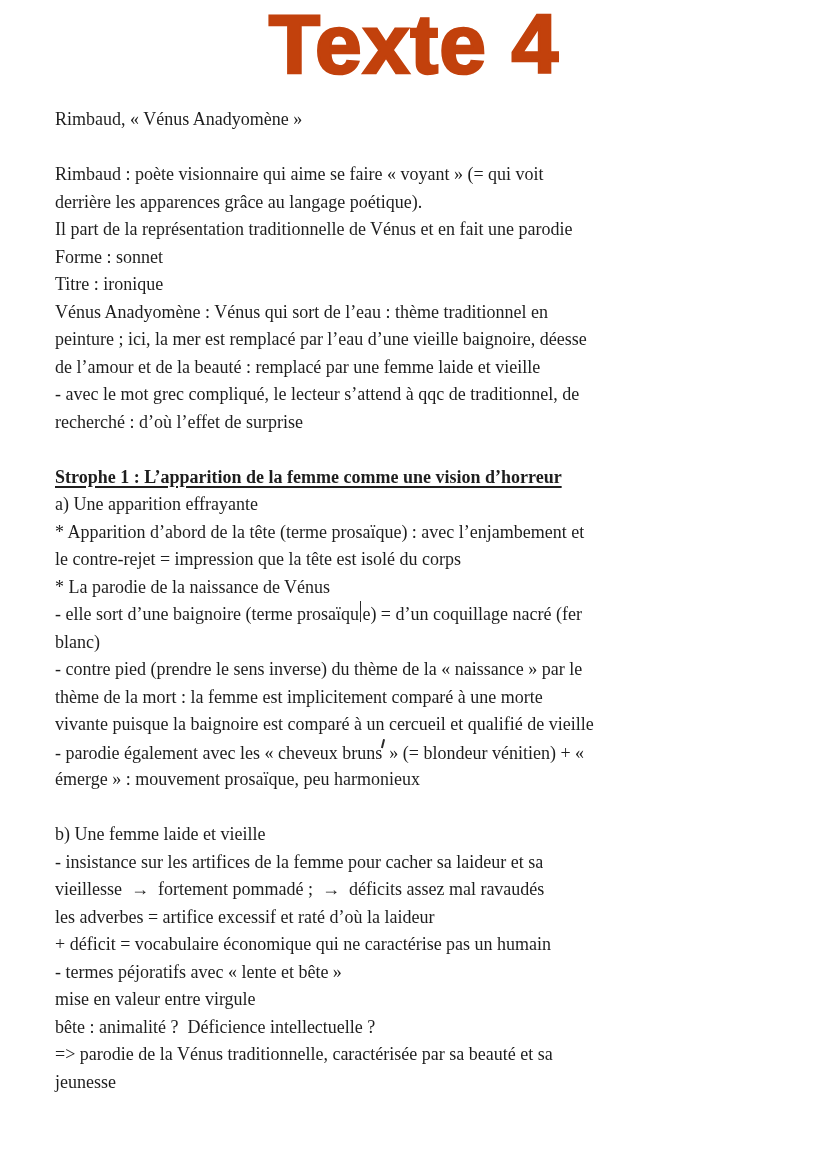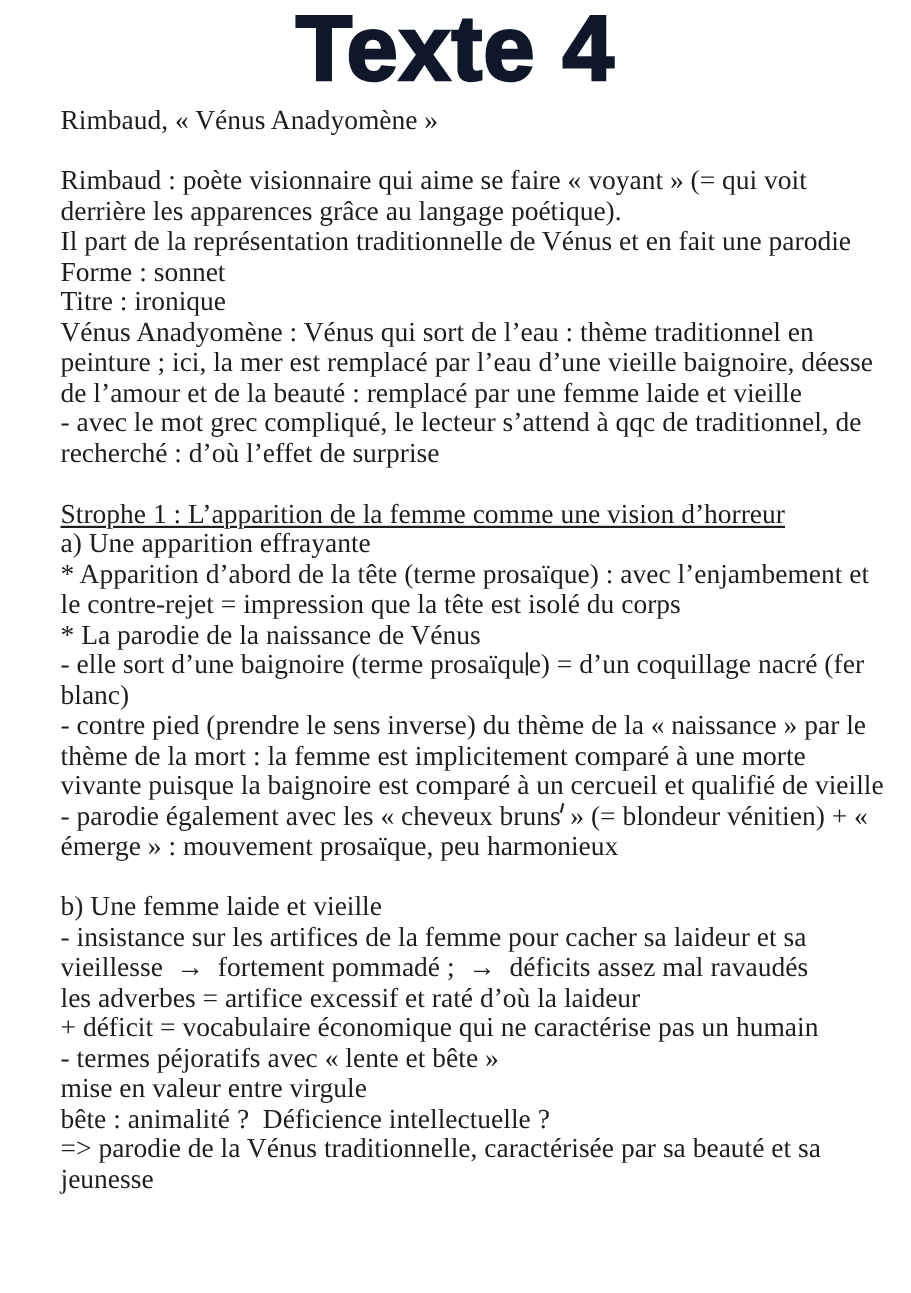--- a/index.html
+++ b/index.html
@@ -21,39 +21,39 @@
     font-family: "Liberation Sans", "DejaVu Sans", sans-serif;
     font-weight: bold;
     font-size: 84px;
     line-height: 1.0;
     letter-spacing: 1px;
     -webkit-text-stroke: 2.5px currentColor;
   }
   .document-body {
     position: absolute;
     left: 55px;
-    top: 96px;
+    top: 106px;
     right: 40px;
     font-family: "Liberation Serif", "DejaVu Serif", serif;
-    font-size: 25px;
+    font-size: 18px;
     line-height: 27.5px;
     color: #1e1e1e;
     white-space: pre;
   }
   .line {
     height: 27.5px;
     overflow: visible;
   }
   .seg.plain { }
   .seg.u {
     text-decoration-thickness: 1.8px;
     text-underline-offset: 3px;
   }
   .seg.bu {
-    font-weight: normal;
+    font-weight: bold;
     text-decoration: underline;
     text-decoration-thickness: 2.2px;
     text-underline-offset: 3px;
   }
   .seg.caret {
     display: inline-block;
     width: 1.5px;
     height: 21px;
     background: #2a2a2a;
     vertical-align: -2px;
@@ -66,15 +66,15 @@
     background: #2a2a2a;
     transform: rotate(14deg);
     vertical-align: 11px;
     margin: 0 1px 0 0;
   }
 </style>
 </head>
 <body>
 
 <div class="page">
-  <h1 class="page-title" style="color: #0f172a;">Texte 4</h1>
+  <h1 class="page-title" style="color: #c2410c;">Texte 4</h1>
   <div class="document-body" style="color: rgb(30, 30, 30);"><div class="line"><span class="seg plain">Rimbaud, « Vénus Anadyomène »</span></div><div class="line"></div><div class="line"><span class="seg u">Rimbaud :</span><span class="seg plain"> poète visionnaire qui aime se faire « voyant » (= qui voit</span></div><div class="line"><span class="seg plain">derrière les apparences grâce au langage poétique).</span></div><div class="line"><span class="seg plain">Il part de la représentation traditionnelle de Vénus et en fait une parodie</span></div><div class="line"><span class="seg u">Forme :</span><span class="seg plain"> sonnet</span></div><div class="line"><span class="seg u">Titre :</span><span class="seg plain"> ironique</span></div><div class="line"><span class="seg u">Vénus Anadyomène :</span><span class="seg plain"> Vénus qui sort de l’eau : thème traditionnel en</span></div><div class="line"><span class="seg plain">peinture ; ici, la mer est remplacé par l’eau d’une vieille baignoire, déesse</span></div><div class="line"><span class="seg plain">de l’amour et de la beauté : remplacé par une femme laide et vieille</span></div><div class="line"><span class="seg plain">- avec le mot grec compliqué, le lecteur s’attend à qqc de traditionnel, de</span></div><div class="line"><span class="seg plain">recherché : d’où l’effet de surprise</span></div><div class="line"></div><div class="line"><span class="seg bu">Strophe 1 : L’apparition de la femme comme une vision d’horreur</span></div><div class="line"><span class="seg u">a) Une apparition effrayante</span></div><div class="line"><span class="seg plain">* Apparition d’abord de la tête (terme prosaïque) : avec l’enjambement et</span></div><div class="line"><span class="seg plain">le contre-rejet = impression que la tête est isolé du corps</span></div><div class="line"><span class="seg plain">* La parodie de la naissance de Vénus</span></div><div class="line"><span class="seg plain">- elle sort d’une baignoire (terme prosaïqu</span><span class="seg caret"></span><span class="seg plain">e) = d’un coquillage nacré (fer</span></div><div class="line"><span class="seg plain">blanc)</span></div><div class="line"><span class="seg plain">- contre pied (prendre le sens inverse) du thème de la « naissance » par le</span></div><div class="line"><span class="seg plain">thème de la mort : la femme est implicitement comparé à une morte</span></div><div class="line"><span class="seg plain">vivante puisque la baignoire est comparé à un cercueil et qualifié de vieille</span></div><div class="line"><span class="seg plain">- parodie également avec les « cheveux bruns</span><span class="seg tick"></span><span class="seg plain"> » (= blondeur vénitien) + «</span></div><div class="line"><span class="seg plain">émerge » : mouvement prosaïque, peu harmonieux</span></div><div class="line"></div><div class="line"><span class="seg u">b) Une femme laide et vieille</span></div><div class="line"><span class="seg plain">- insistance sur les artifices de la femme pour cacher sa laideur et sa</span></div><div class="line"><span class="seg plain">vieillesse  →  fortement pommadé ;  →  déficits assez mal ravaudés</span></div><div class="line"><span class="seg plain">les adverbes = artifice excessif et raté d’où la laideur</span></div><div class="line"><span class="seg plain">+ déficit = vocabulaire économique qui ne caractérise pas un humain</span></div><div class="line"><span class="seg plain">- termes péjoratifs avec « lente et bête »</span></div><div class="line"><span class="seg plain">mise en valeur entre virgule</span></div><div class="line"><span class="seg plain">bête : animalité ?  Déficience intellectuelle ?</span></div><div class="line"><span class="seg plain">=&gt; parodie de la Vénus traditionnelle, caractérisée par sa beauté et sa</span></div><div class="line"><span class="seg plain">jeunesse</span></div></div>
 </div>
 
 </body></html>

